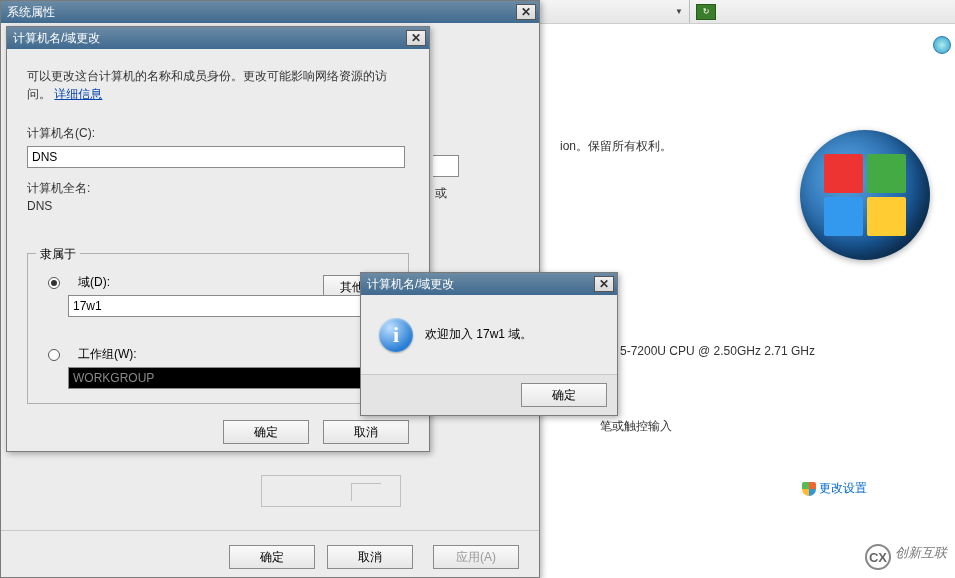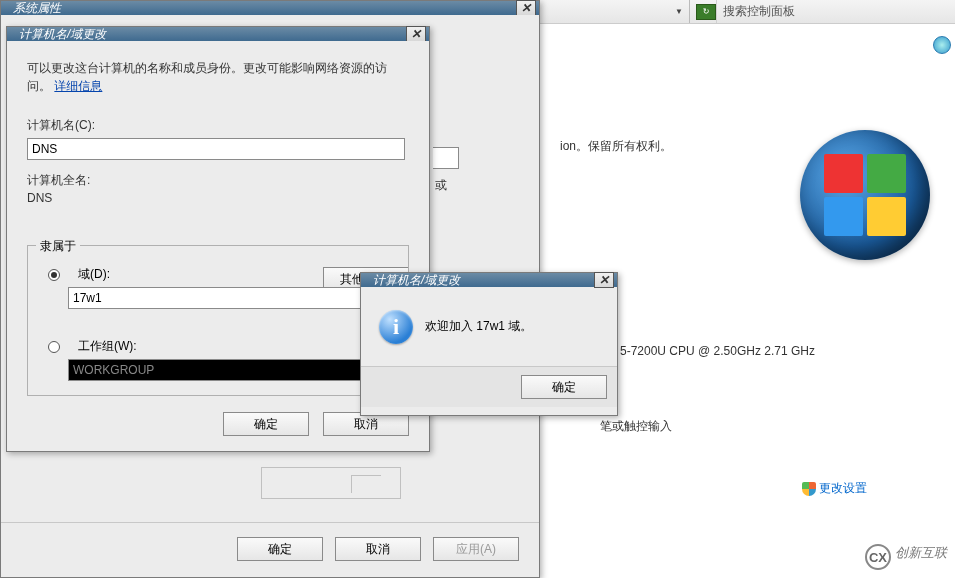--- a/index.html
+++ b/index.html
@@ -84,27 +84,26 @@
 }
 
 
 .win {
   position:absolute;
   border: 1px solid #7a7a7a;
   background: #ececec;
   box-shadow: 2px 2px 6px rgba(0,0,0,.3);
 }
 .titlebar {
-  height: 14px;
+  height: 22px;
   background: linear-gradient(#6b8ba5,#3f6a8f);
   color:#fff;
   display:flex; align-items:center; justify-content:space-between;
-  padding: 0 3px 0 12px;
+  padding: 0 3px 0 6px;
   font-size:12px;
-  font-style:italic;
 }
 .closebtn {
   width:20px; height:16px;
   background: linear-gradient(#f0f0f0,#d8d8d8);
   border:1px solid #555;
   display:flex;align-items:center;justify-content:center;
   font-family: Arial; font-weight:bold; color:#333;
   cursor:pointer;
 }
 
@@ -118,21 +117,21 @@
   border-top:1px solid #c8c8c8; padding-top:14px;
 }
 .wbtn {
   min-width:86px; height:24px;
   background: linear-gradient(#fafafa,#e6e6e6);
   border:1px solid #8a8a8a;
   font-size:12px;
   display:inline-flex; align-items:center; justify-content:center;
   cursor:pointer;
 }
-.wbtn.disabled { color:#9a9a9a; cursor:default; }
+.wbtn.disabled { color:#9a9a9a; cursor:default;margin-left:8px; }
 .stray-block { position:absolute; left:260px; top:452px; width:140px; height:32px; border:1px solid #c0c0c0; background:#ececec; }
 .stray-small { position:absolute; left:350px; top:460px; width:30px; height:18px; border-top:1px solid #c0c0c0; border-left:1px solid #c0c0c0;}
 
 
 .namechg { left:6px; top:26px; width:424px; height:426px; background:#ececec; }
 .namechg-body { background:#ececec; padding: 18px 20px 10px 20px; position:relative; height: calc(100% - 22px); }
 .namechg-body .desc { color:#333; line-height:1.5; }
 .namechg-body .desc a { color:#0645ad; text-decoration:underline; cursor:pointer;}
 .fieldlbl { margin-top:22px; color:#333; }
 .txtin {
@@ -179,21 +178,20 @@
 </style>
 </head>
 <body>
 
 <div class="bg-panel"></div>
 <div class="bg-toolbar">
   <div class="bg-nav">
     <span class="tri">▼</span>
   </div>
   <span class="bg-refbox">↻</span>
-  <div class="bg-search">搜索控制面板</div>
 </div>
 <span class="help-icon"></span>
 <div class="bg-info">ion。保留所有权利。</div>
 <div class="win-logo">
     <span></span>
     <span></span>
     <span></span>
     <span></span>
   </div>
 <div class="bg-cpu">5-7200U CPU @ 2.50GHz   2.71 GHz</div>

